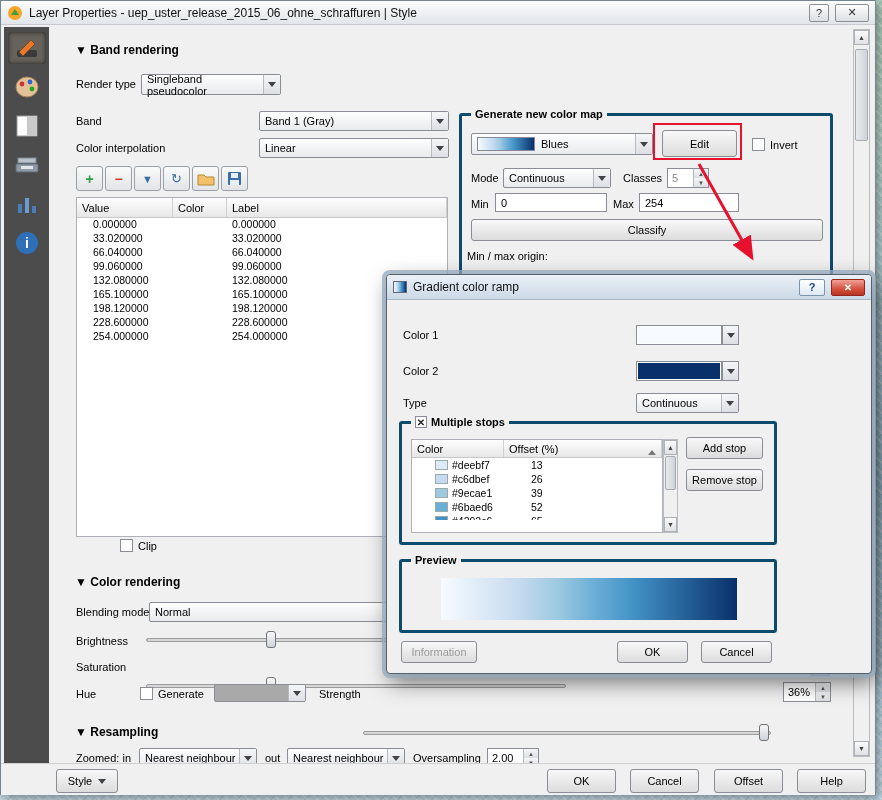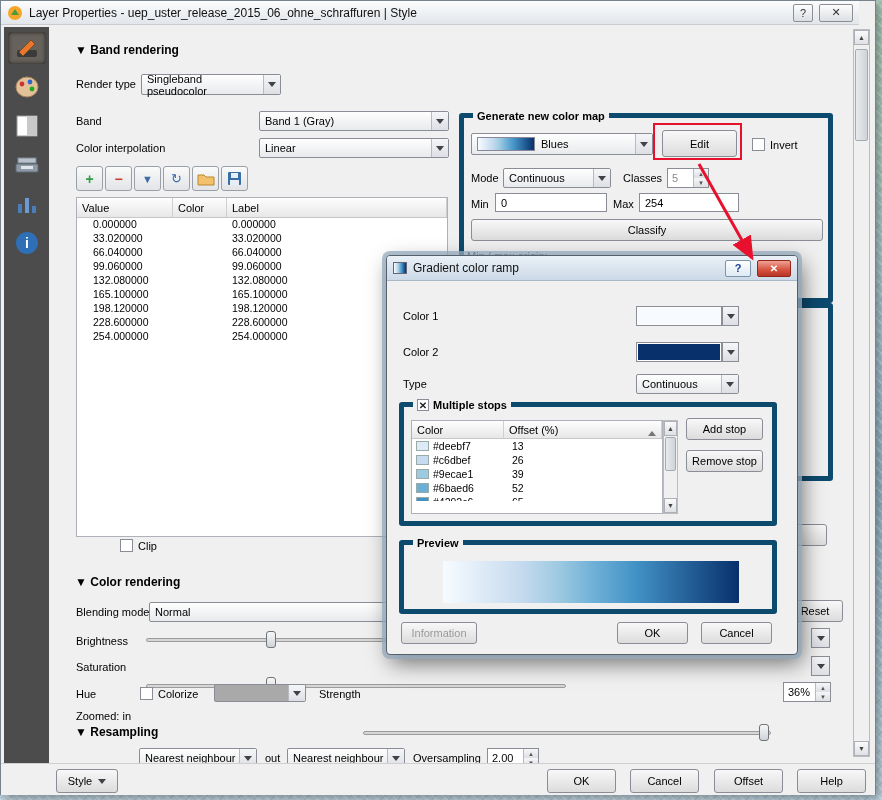--- a/index.html
+++ b/index.html
@@ -8,38 +8,38 @@
     background-color:#c6dcea;
     background-image:
       repeating-linear-gradient(45deg, rgba(255,255,255,.25) 0 2px, transparent 2px 7px),
       repeating-linear-gradient(-45deg, rgba(96,150,120,.18) 0 1px, transparent 1px 6px),
       radial-gradient(circle at 92% 4%, rgba(130,180,120,.5), transparent 30%),
       radial-gradient(circle at 98% 60%, rgba(90,140,170,.45), transparent 35%);}
   .abs{position:absolute;}
   .lbl{font-size:11px;color:#000;white-space:nowrap;}
   .sect{font-size:12px;font-weight:bold;color:#000;white-space:nowrap;margin-left:16px;}
   .win{background:#f0f0f0;border:1px solid #76828c;box-shadow:3px 4px 10px rgba(0,0,0,.4);}
-  .titlebar{left:0;top:0;right:16px;height:24px;background:linear-gradient(#fbfcfd,#e2e6ea);
+  .titlebar{left:0;top:0;right:0;height:24px;background:linear-gradient(#fbfcfd,#e2e6ea);
     border-bottom:1px solid #c8ccd1;display:flex;align-items:center;padding:0 6px;gap:6px;}
   .titletext{font-size:12px;color:#111;flex:1 1 auto;overflow:hidden;white-space:nowrap;}
   .winbtn{height:18px;border:1px solid #8b8f94;background:linear-gradient(#fdfdfd,#dcdfe3);
     font-size:11px;color:#333;display:flex;align-items:center;justify-content:center;border-radius:2px;}
   .sidebar{background:#4c4c4c;display:flex;flex-direction:column;align-items:center;padding-top:5px;gap:7px;}
   .sb-icon{width:38px;height:32px;display:flex;align-items:center;justify-content:center;border-radius:3px;}
   .sb-icon.active{background:#66615a;box-shadow:inset 0 0 4px #1d1d1d;}
   .combo{border:1px solid #8a8d96;border-radius:2px;background:linear-gradient(#fefefe,#e8eaed);
     display:flex;align-items:center;font-size:11px;padding-left:5px;color:#000;}
   .dd{margin-left:auto;align-self:stretch;width:17px;border-left:1px solid #b7bac0;
     background:linear-gradient(#f5f6f8,#dddfe4);display:flex;align-items:center;justify-content:center;}
   .tri{width:0;height:0;border:4px solid transparent;border-top:5px solid #3f4246;margin-top:4px;}
   .btn{border:1px solid #8a8d96;border-radius:3px;background:linear-gradient(#f8f8f8,#dcdcdd);
     font-size:11px;color:#000;display:flex;align-items:center;justify-content:center;}
   .btn.disabled{color:#9a9a9a;}
   .input{border:1px solid #8a8d96;background:#fff;font-size:11px;padding:2px 5px;display:flex;align-items:center;}
-  .group{border:5px solid #0c4a6e;border-radius:3px;}
+  .group{border:3px solid #0c4a6e;border-radius:3px;}
   .gtitle{position:absolute;top:-8px;left:9px;background:#f0f0f0;padding:0 4px;
     font-size:11px;font-weight:bold;white-space:nowrap;}
   .cb{width:13px;height:13px;border:1px solid #8a8d96;background:#fff;display:inline-flex;
     align-items:center;justify-content:center;font-size:10px;font-weight:bold;color:#222;}
   .slider{position:relative;}
   .slider .track{position:absolute;left:0;right:0;top:8px;height:4px;background:#d6d6d6;
     border:1px solid #9c9c9c;border-radius:2px;}
   .slider .thumb{position:absolute;top:1px;width:10px;height:17px;background:linear-gradient(#f7f7f7,#cfd3d8);
     border:1px solid #707377;border-radius:3px;}
   .spin{border:1px solid #8a8d96;background:#fff;display:flex;align-items:stretch;font-size:11px;}
@@ -324,21 +324,21 @@
     </div>
     <span class="abs lbl" style="left:75px;top:660px;">Saturation</span>
     <div class="abs slider" style="left:145px;top:655px;width:420px;height:20px;">
       <span class="track"></span>
         <span class="thumb" style="left:120px"></span>
     </div>
 
     <span class="abs lbl" style="left:75px;top:687px;">Hue</span>
     <span class="abs" style="left:139px;top:686px;display:flex;align-items:center;gap:5px;">
       <span class="cb"></span>
-      <span class="lbl">Colorize</span>
+      <span class="lbl">Generate</span>
     </span>
     <div class="abs combo" style="left:213px;top:683px;width:92px;height:18px;background:#a9a9a9;">
       <span class="dd">
           <i class="tri"></i>
         </span>
     </div>
     <span class="abs lbl" style="left:318px;top:687px;">Strength</span>
     <div class="abs slider" style="left:362px;top:682px;width:408px;height:20px;">
       <span class="track"></span>
         <span class="thumb" style="left:396px"></span>
@@ -352,21 +352,21 @@
     </div>
 
     <div class="abs frag" style="left:810px;top:627px;width:19px;height:20px;">
         <i class="tri"></i>
       </div>
     <div class="abs frag" style="left:810px;top:655px;width:19px;height:20px;">
         <i class="tri"></i>
       </div>
 
     <div class="abs sect" style="left:58px;top:724px;">▼ <span>Resampling</span></div>
-    <span class="abs lbl" style="left:75px;top:709px;">Zoomed: in</span>
+    <span class="abs lbl" style="left:75px;top:751px;">Zoomed: in</span>
     <div class="abs combo" style="left:138px;top:747px;width:118px;height:20px;">
       <span>Nearest neighbour</span>
       <span class="dd">
           <i class="tri"></i>
         </span>
     </div>
     <span class="abs lbl" style="left:264px;top:751px;">out</span>
     <div class="abs combo" style="left:286px;top:747px;width:118px;height:20px;">
       <span>Nearest neighbour</span>
       <span class="dd">
@@ -393,21 +393,21 @@
       <div class="abs btn" style="left:796px;top:5px;width:69px;height:24px;">Help</div>
     </div>
 
     <div class="abs sb-v" style="left:852px;top:28px;width:17px;height:728px;">
       <span class="sb-btn">▲</span>
       <span class="sb-thumb" style="position:absolute;left:1px;right:1px;top:19px;height:92px;"></span>
       <span class="sb-btn" style="position:absolute;left:0;right:0;bottom:0;">▼</span>
     </div>
   </div>
 
-  <div class="abs dlg" style="left:386px;top:255px;width:412px;height:400px;z-index:20;">
+  <div class="abs dlg" style="left:386px;top:274px;width:486px;height:400px;z-index:20;">
     <div class="abs dlg-titlebar">
       <span style="width: 14px; height: 12px; border: 1px solid rgb(102, 102, 119); background: linear-gradient(to right, rgb(247, 251, 255) 0%, rgb(222, 235, 247) 13%, rgb(198, 219, 239) 26%, rgb(158, 202, 225) 39%, rgb(107, 174, 214) 52%, rgb(66, 146, 198) 65%, rgb(8, 48, 107) 100%);"></span>
       <span class="dlg-title">Gradient color ramp</span>
       <span class="helpbtn">?</span>
       <span class="closebtn">✕</span>
     </div>
 
     <span class="abs lbl" style="left:16px;top:54px;">Color 1</span>
     <div class="abs swatchbtn" style="left:249px;top:50px;width:86px;height:20px;">
       <span class="fill" style="background: rgb(247, 251, 255);"></span>
@@ -440,21 +440,21 @@
     </div>
 
     <div class="abs tbl" style="left:24px;top:164px;width:252px;height:94px;overflow:hidden;">
       <div class="thead" style="height:18px;">
         <span class="th" style="width:92px">Color</span>
         <span class="th" style="flex:1">
           <span>Offset (%)</span>
           <i class="tri" style="margin-left:auto;transform:rotate(180deg);border-top-color:#777;"></i>
         </span>
       </div>
-      <div style="height:62px;overflow:hidden;">
+      <div style="height:62px;overflow:hidden;padding-left:19px;">
 
           <div class="srow">
             <span class="s-colorcell">
               <span class="s-swatch" style="background: rgb(222, 235, 247);"></span>
               <span>#deebf7</span>
             </span>
             <span class="s-off">13</span>
           </div>
 
           <div class="srow">

